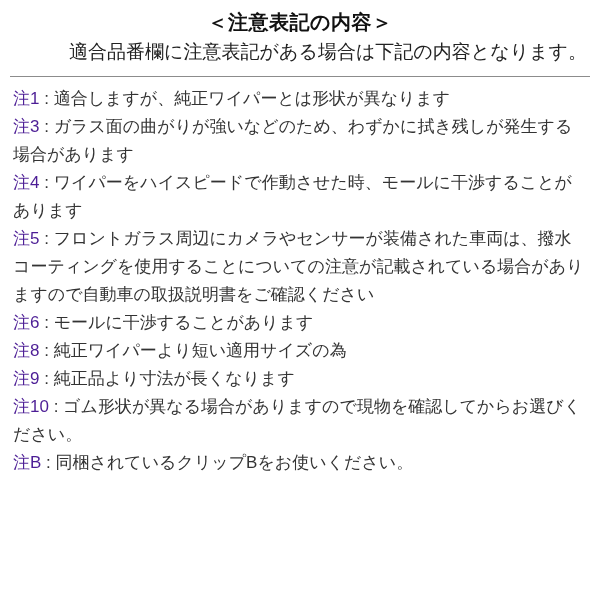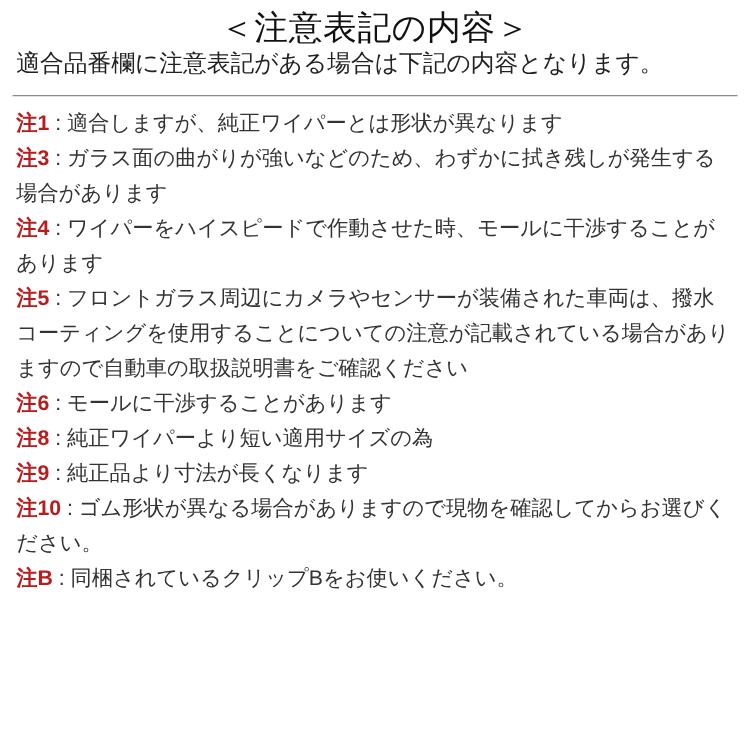--- a/index.html
+++ b/index.html
@@ -13,51 +13,51 @@
     overflow: hidden;
     font-family: "Liberation Sans", "DejaVu Sans", sans-serif;
   }
   .doc {
     box-sizing: border-box;
     width: 600px;
     padding: 6px 13px 0 13px;
   }
   .title {
     margin: 0;
-    font-size: 27px;
-    font-weight: normal;
+    font-size: 20px;
+    font-weight: bold;
     line-height: 32px;
     text-align: center;
     color: #111111;
     letter-spacing: 0.5px;
   }
   .subtitle {
     margin: 0;
     font-size: 19px;
     line-height: 28px;
-    text-align: left;
+    text-align: right;
     color: #222222;
   }
   .divider {
     border: none;
     border-top: 1px solid #8c8c8c;
     margin: 10px -3px 8px -3px;
     height: 0;
   }
   .notes p,
   .footnote {
     margin: 0;
     font-size: 17px;
     line-height: 28px;
     color: #333333;
     text-align: left;
   }
   .note-label {
-    font-weight: bold;
-    color: #b91c1c;
+    font-weight: normal;
+    color: #4c1d95;
   }
 </style>
 </head>
 <body>
 
 <div class="doc">
   <h1 class="title">＜注意表記の内容＞</h1>
   <p class="subtitle">適合品番欄に注意表記がある場合は下記の内容となります。</p>
   <hr class="divider">
   <div class="notes">

